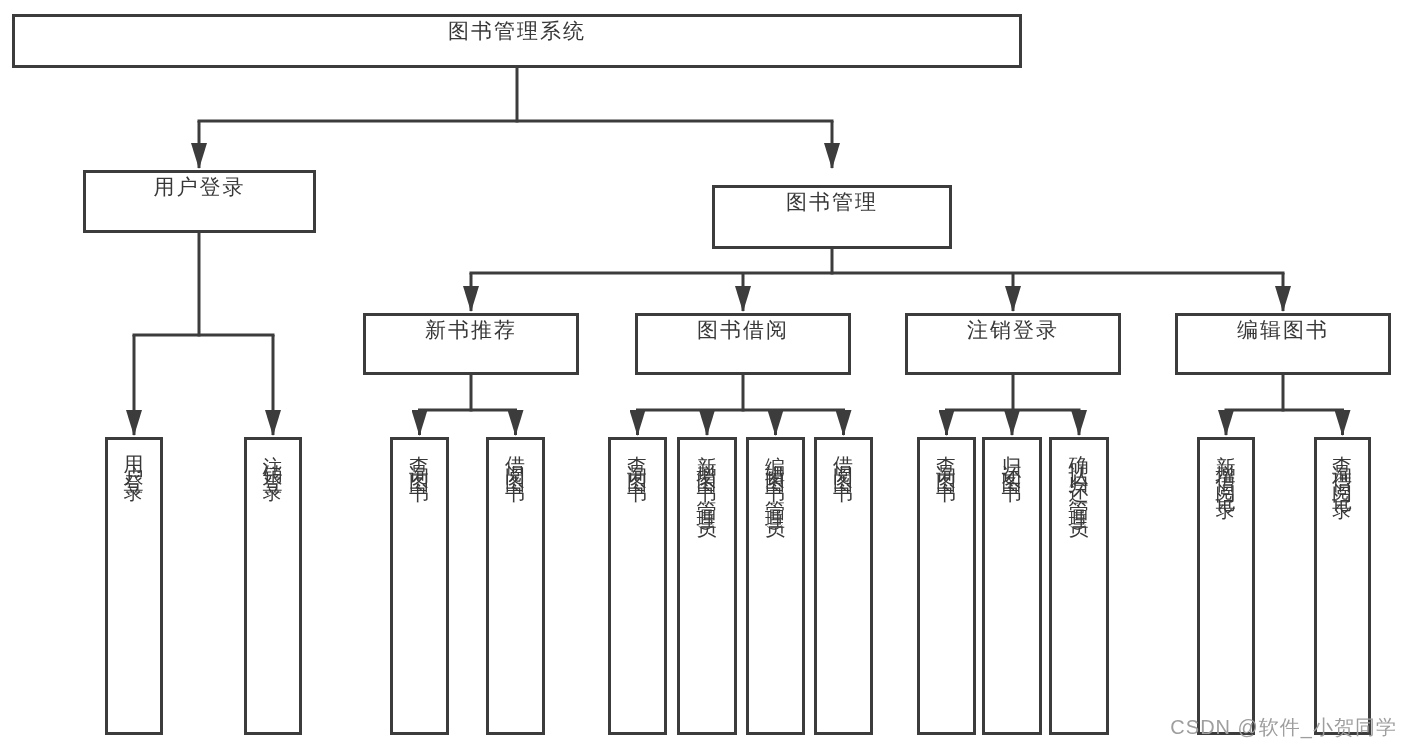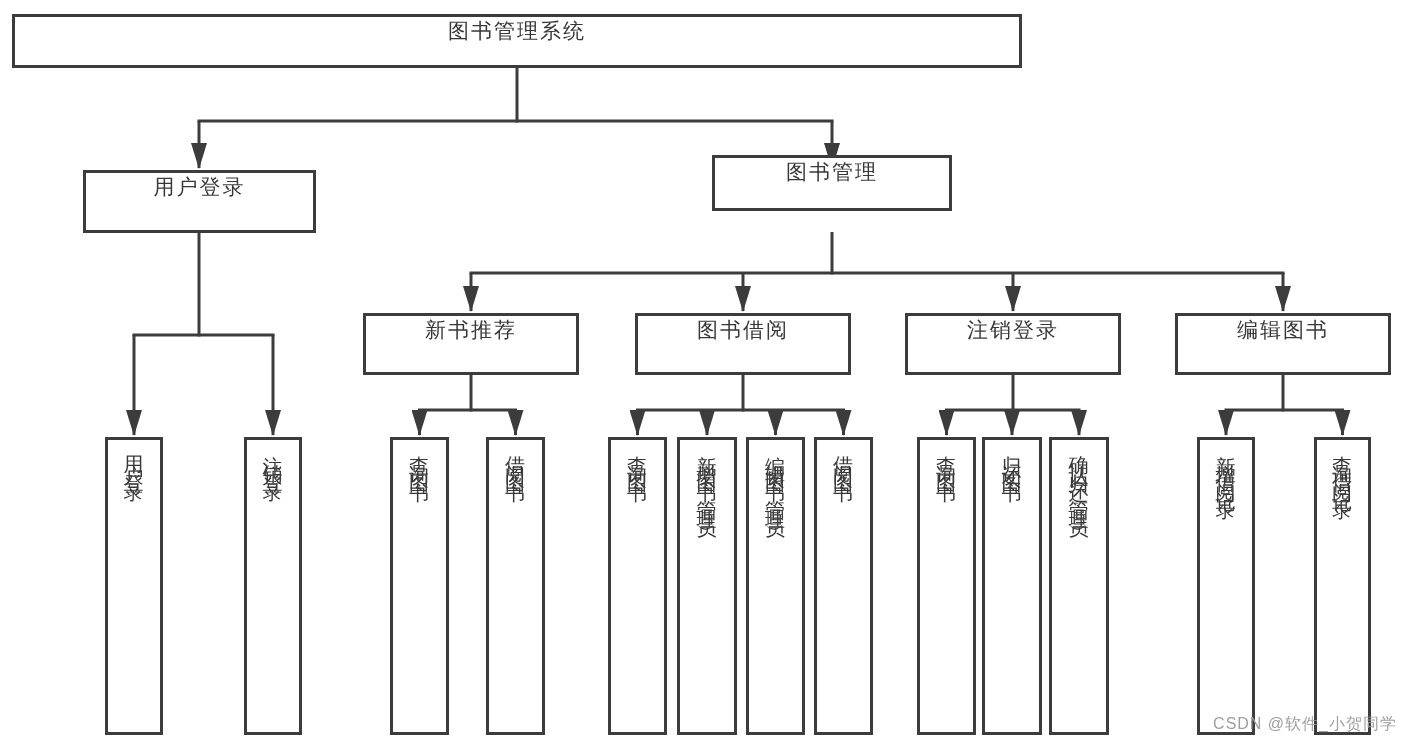--- a/index.html
+++ b/index.html
@@ -37,21 +37,21 @@
     text-orientation: mixed;
     font-size: 20px;
     letter-spacing: 9px;
     line-height: 1;
     white-space: nowrap;
   }
   .watermark {
     position: absolute;
     right: 8px;
     top: 714px;
-    font-size: 16px;
+    font-size: 20px;
     color: #9e9e9e;
     letter-spacing: 1px;
     white-space: nowrap;
   }
 </style>
 </head>
 <body>
 
 <div class="stage">
 
@@ -117,21 +117,21 @@
     </g>
   </svg>
 
   <div class="node h" style="left:12px; top:14px; width:1010px; height:54px">
     <span>图书管理系统</span>
   </div>
 
   <div class="node h" style="left:83px; top:170px; width:233px; height:63px">
     <span>用户登录</span>
   </div>
-  <div class="node h" style="left:712px; top:155px; width:240px; height:56px">
+  <div class="node h" style="left:712px; top:185px; width:240px; height:64px">
     <span>图书管理</span>
   </div>
 
   <div class="node h" style="left:363px; top:313px; width:216px; height:62px">
     <span>新书推荐</span>
   </div>
   <div class="node h" style="left:635px; top:313px; width:216px; height:62px">
     <span>图书借阅</span>
   </div>
   <div class="node h" style="left:905px; top:313px; width:216px; height:62px">

